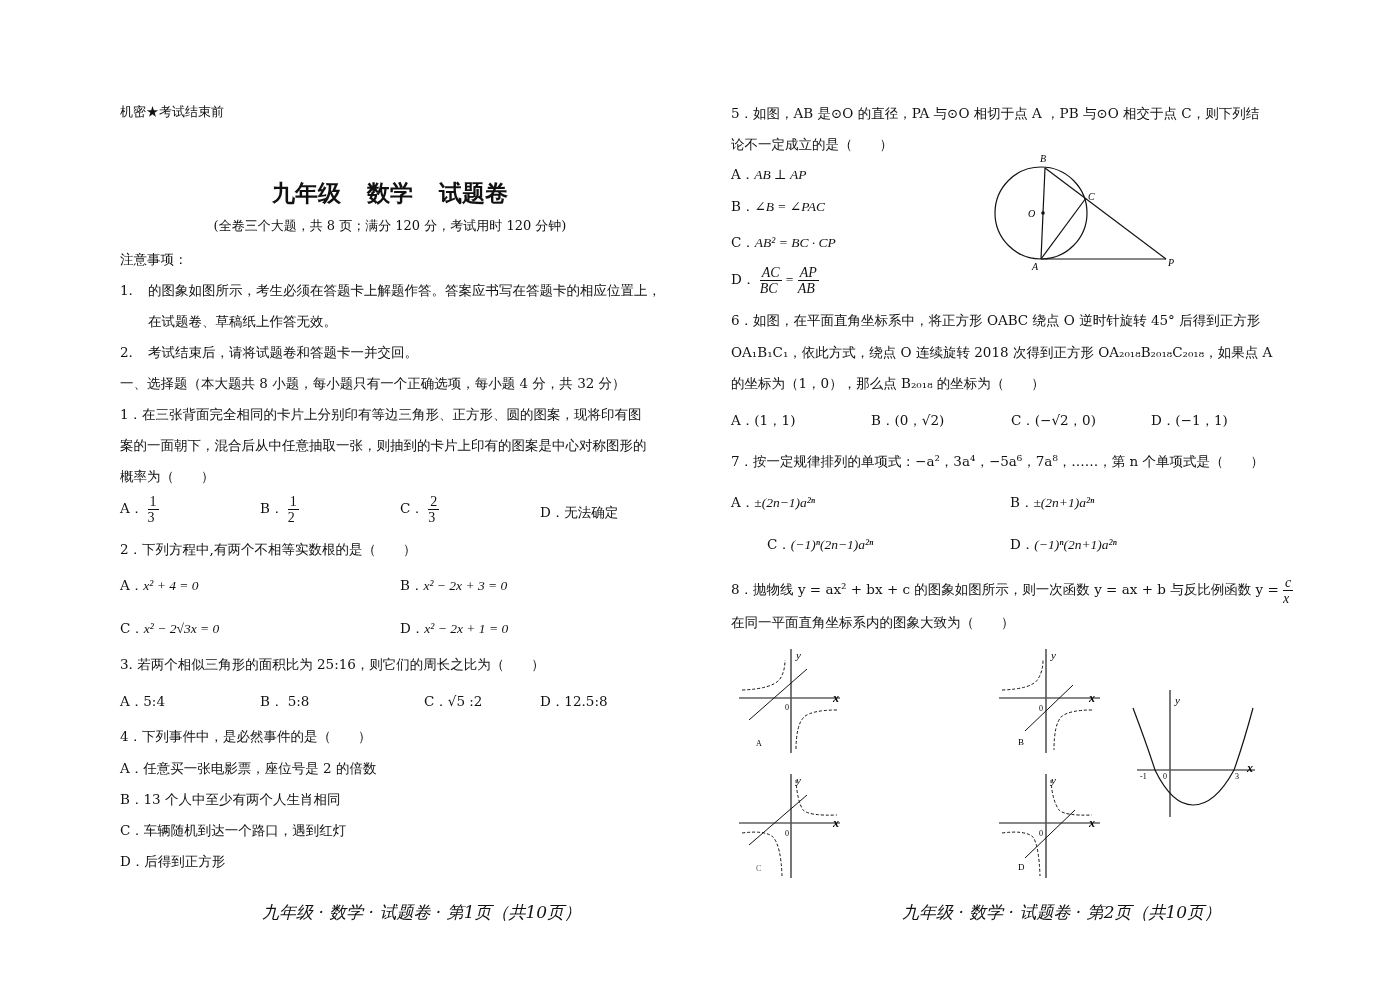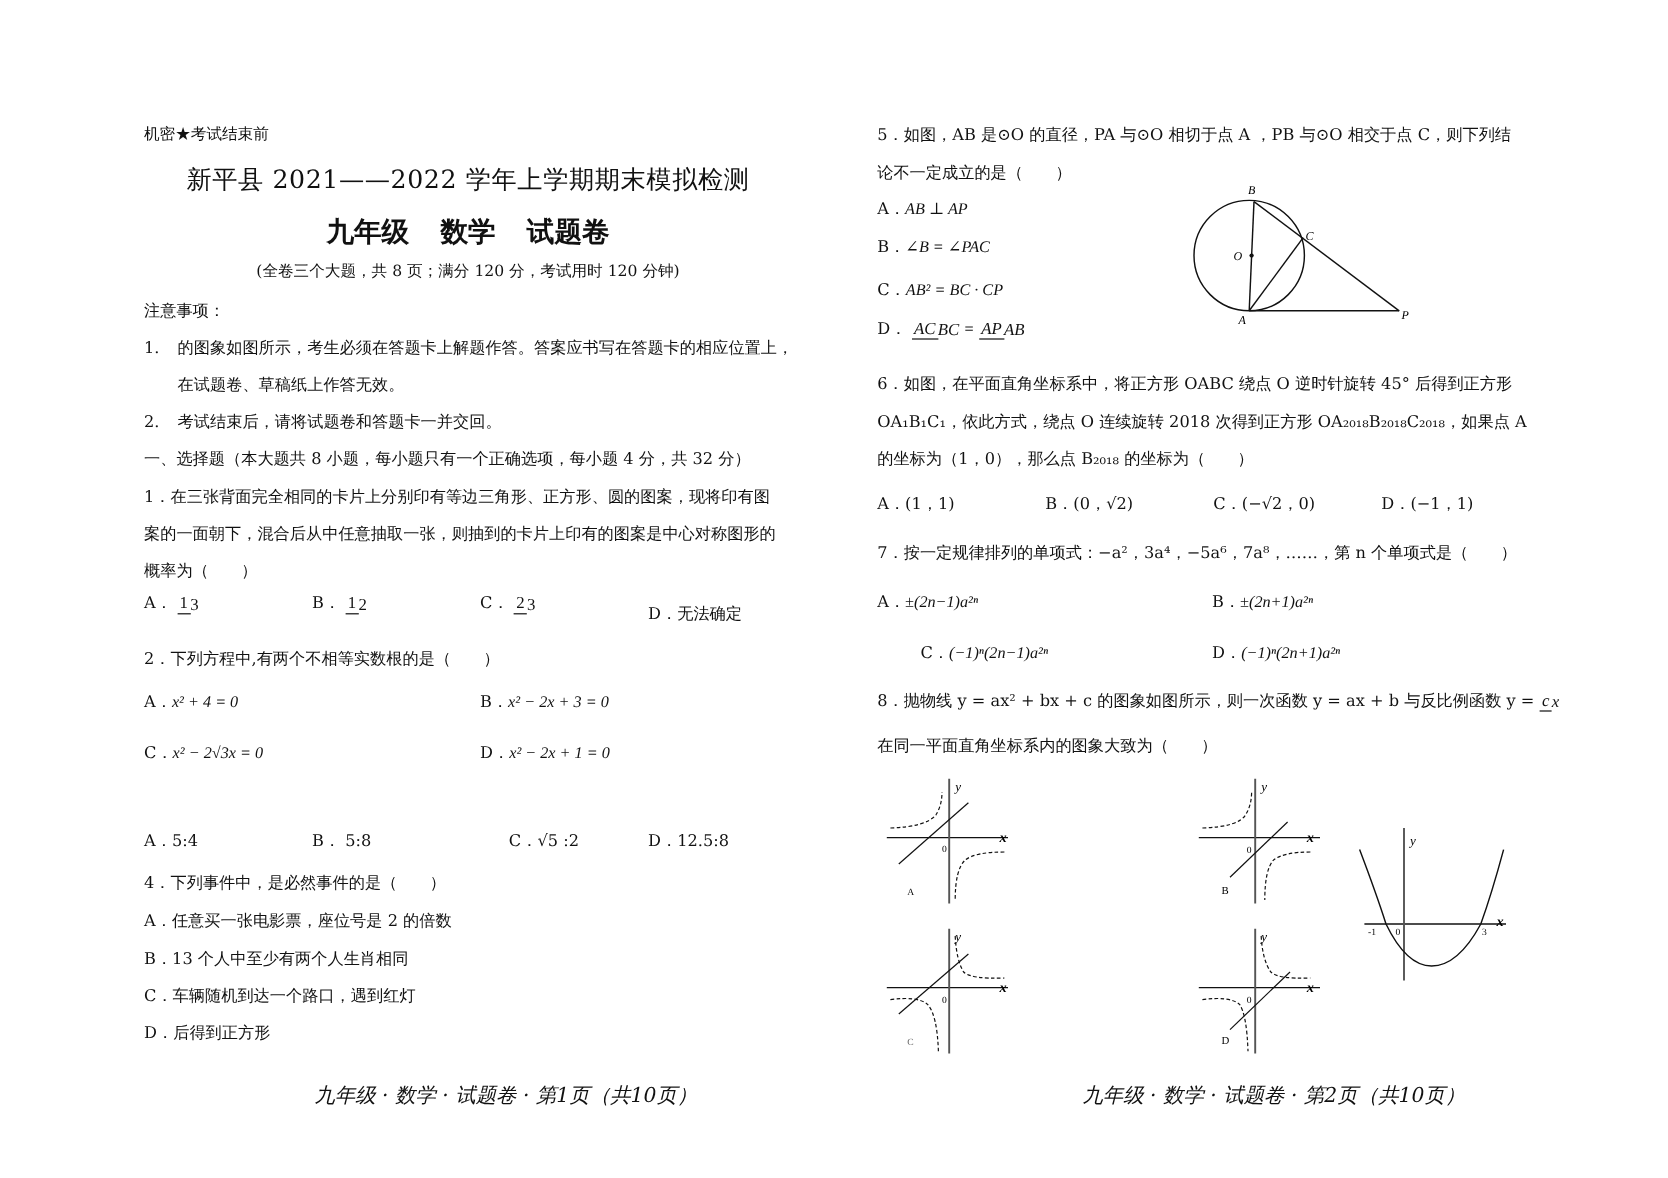--- a/index.html
+++ b/index.html
@@ -9,31 +9,30 @@
   .page.left { left: 0; width: 695px; }
   .page.right { left: 695px; width: 695px; }
   .abs { position: absolute; white-space: nowrap; }
   .t { font-size: 13.5px; line-height: 18px; }
   .conf { left: 120px; top: 103px; font-size: 13px; }
   .title { left: 0; width: 780px; text-align: center; top: 136px; font-size: 21px; letter-spacing: 0.5px; }
   .subtitle { left: 0; width: 780px; text-align: center; top: 178px; font-size: 23px; font-weight: bold; word-spacing: 18px; }
   .info { left: 0; width: 780px; text-align: center; top: 217px; font-size: 13px; }
   .m { font-family: "Liberation Serif", "DejaVu Serif", serif; font-style: italic; }
   .r { font-family: "Liberation Serif", "DejaVu Serif", serif; font-style: normal; }
-  .frac { display: inline-flex; flex-direction: row; align-items: flex-end; vertical-align: middle; font-family: "Liberation Serif", serif; font-size: 14px; line-height: 15px; }
+  .frac { display: inline-flex; flex-direction: column; align-items: flex-start; vertical-align: middle; font-family: "Liberation Serif", serif; font-size: 14px; line-height: 15px; }
   .frac .num { border-bottom: 1px solid #111; padding: 0 2px; }
   .footer { font-size: 17px; font-style: italic; }
   svg text { font-family: "Liberation Serif", serif; }
 </style>
 </head>
 <body>
 
 <div class="page left">
   <div class="abs conf">机密★考试结束前</div>
-  <div class="abs title">新平县 2021——2022 学年上学期期末模拟检测</div>
   <div class="abs subtitle">九年级 数学 试题卷</div>
   <div class="abs info">(全卷三个大题，共 8 页；满分 120 分，考试用时 120 分钟)</div>
 
   <div class="abs t" style="left:120px;top:250px;">注意事项：</div>
   <div class="abs t" style="left:120px;top:281px;">1.</div>
   <div class="abs t" style="left:148px;top:281px;">的图象如图所示，考生必须在答题卡上解题作答。答案应书写在答题卡的相应位置上，</div>
   <div class="abs t" style="left:148px;top:312px;">在试题卷、草稿纸上作答无效。</div>
   <div class="abs t" style="left:120px;top:343px;">2.</div>
   <div class="abs t" style="left:148px;top:343px;">考试结束后，请将试题卷和答题卡一并交回。</div>
 
@@ -74,20 +73,21 @@
   <div class="abs t" style="left:400px;top:576px;">
     <span>B．</span><span class="m">x² − 2x + 3 = 0</span>
   </div>
   <div class="abs t" style="left:120px;top:619px;">
     <span>C．</span><span class="m">x² − 2√3x = 0</span>
   </div>
   <div class="abs t" style="left:400px;top:619px;">
     <span>D．</span><span class="m">x² − 2x + 1 = 0</span>
   </div>
 
+  <div class="abs t" style="left:120px;top:655px;">3. 若两个相似三角形的面积比为 25:16，则它们的周长之比为（　　）</div>
   <div class="abs t" style="left:120px;top:692px;">
     <span>A．</span><span>5:4</span>
   </div>
   <div class="abs t" style="left:260px;top:692px;">
     <span>B．</span>&nbsp;<span>5:8</span>
   </div>
   <div class="abs t" style="left:424px;top:692px;">
     <span>C．</span><span>√5 :2</span>
   </div>
   <div class="abs t" style="left:540px;top:692px;">

